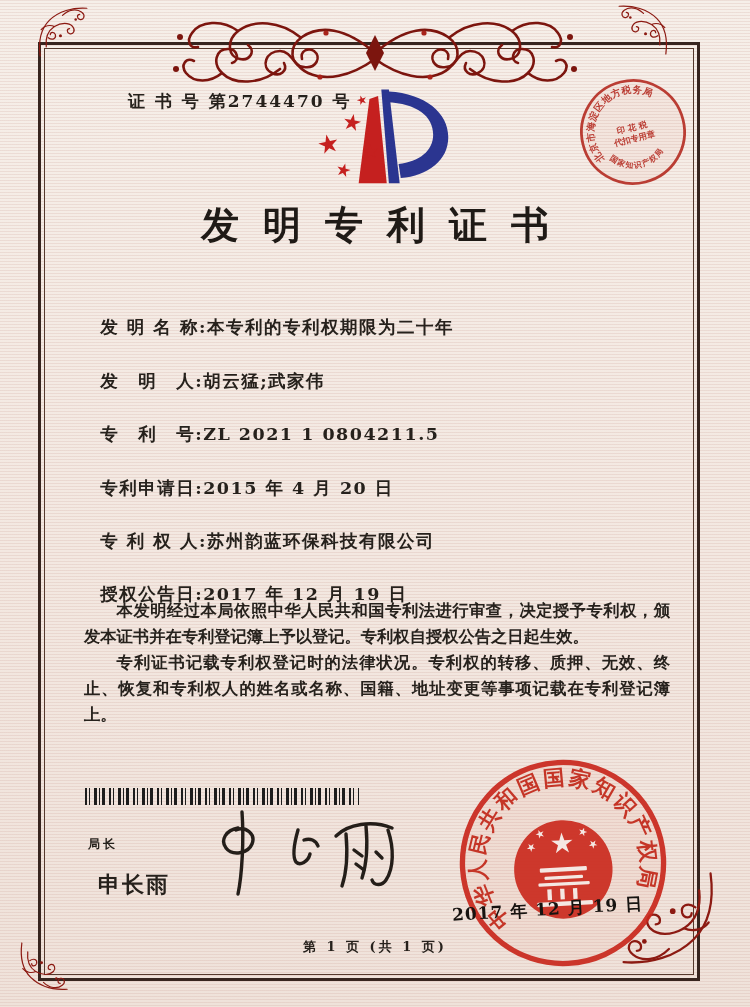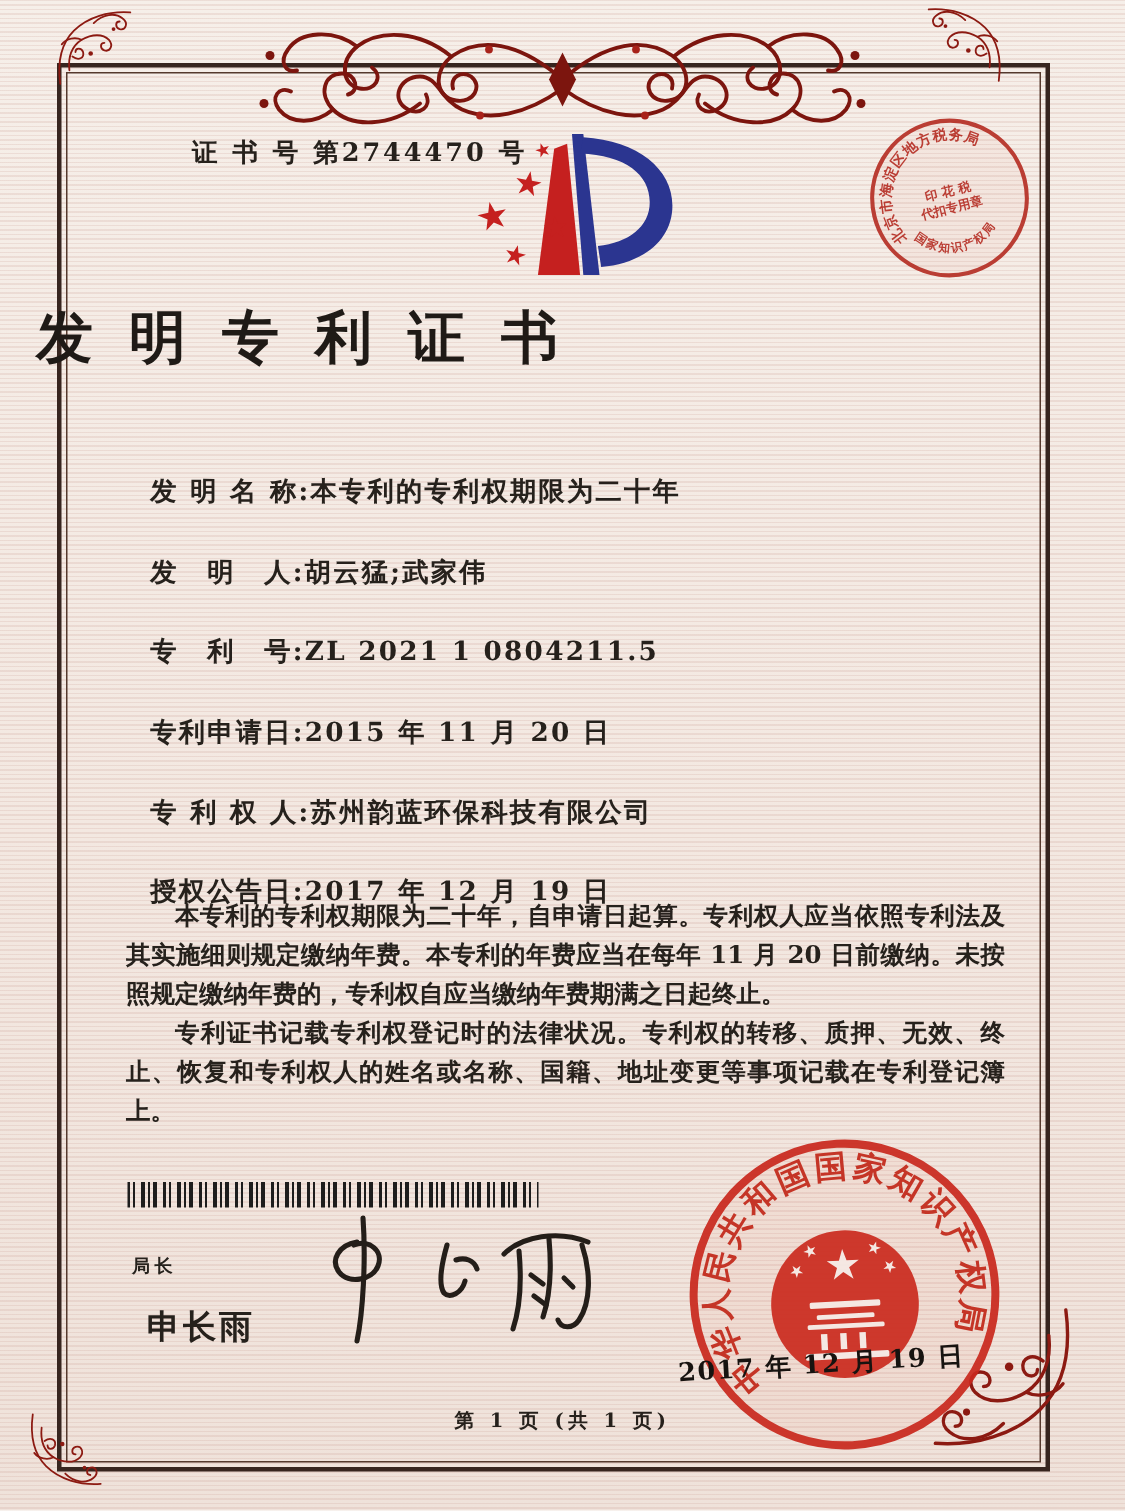--- a/index.html
+++ b/index.html
@@ -25,21 +25,21 @@
     position:absolute; left:84px; top:90px;
     font-size:17px; font-weight:600; letter-spacing:2px;margin-left:44px;
   }
   .logo{ position:absolute; left:295px; top:84px; width:164px; height:108px; }
   .tax-seal{
     position:absolute; left:577px; top:76px; width:112px; height:112px;
     transform:rotate(-14deg); opacity:.88;
   }
   .title{
     position:absolute; top:200px; left:0; right:0;
-    font-size:38px; font-weight:700;
+    text-align:center; font-size:38px; font-weight:700;
     letter-spacing:24px; text-indent:24px; color:#1f1a16;
   }
   .row{
     position:absolute; left:85px; white-space:pre;
     font-size:17.5px; font-weight:600; letter-spacing:1.5px;
   }
   .row .lbl{ }
   .row-1{ top:295px; } .row-2{ top:349px; } .row-3{ top:402px; }
   .row-4{ top:456px; } .row-5{ top:509px; } .row-6{ top:562px; }
   .body-text{
@@ -166,31 +166,31 @@
 <div class="row row-1">
   <span class="lbl">发 明 名 称:</span><span>本专利的专利权期限为二十年</span>
 </div>
 <div class="row row-2">
   <span class="lbl">发　明　人:</span><span>胡云猛;武家伟</span>
 </div>
 <div class="row row-3">
   <span class="lbl">专　利　号:</span><span>ZL 2021 1 0804211.5</span>
 </div>
 <div class="row row-4">
-  <span class="lbl">专利申请日:</span><span>2015 年 11 月 20 日</span>
+  <span class="lbl">专利申请日:</span><span>2015 年 4 月 20 日</span>
 </div>
 <div class="row row-5">
   <span class="lbl">专 利 权 人:</span><span>苏州韵蓝环保科技有限公司</span>
 </div>
 <div class="row row-6">
   <span class="lbl">授权公告日:</span><span>2017 年 12 月 19 日</span>
 </div>
 
 <div class="body-text">
-  <p>本专利的专利权期限为二十年，自申请日起算。专利权人应当依照专利法及其实施细则规定缴纳年费。本专利的年费应当在每年 11 月 20 日前缴纳。未按照规定缴纳年费的，专利权自应当缴纳年费期满之日起终止。</p>
+  <p>本发明经过本局依照中华人民共和国专利法进行审查，决定授予专利权，颁发本证书并在专利登记簿上予以登记。专利权自授权公告之日起生效。</p>
   <p>专利证书记载专利权登记时的法律状况。专利权的转移、质押、无效、终止、恢复和专利权人的姓名或名称、国籍、地址变更等事项记载在专利登记簿上。</p>
 </div>
 
 <div class="barcode"></div>
 
 <div class="signer-title">局长</div>
 <div class="signer-name">申长雨</div>
 
 <svg class="signature" viewBox="0 0 220 110">
   <g stroke="#241e19" stroke-width="3.4" fill="none" stroke-linecap="round" stroke-linejoin="round">

